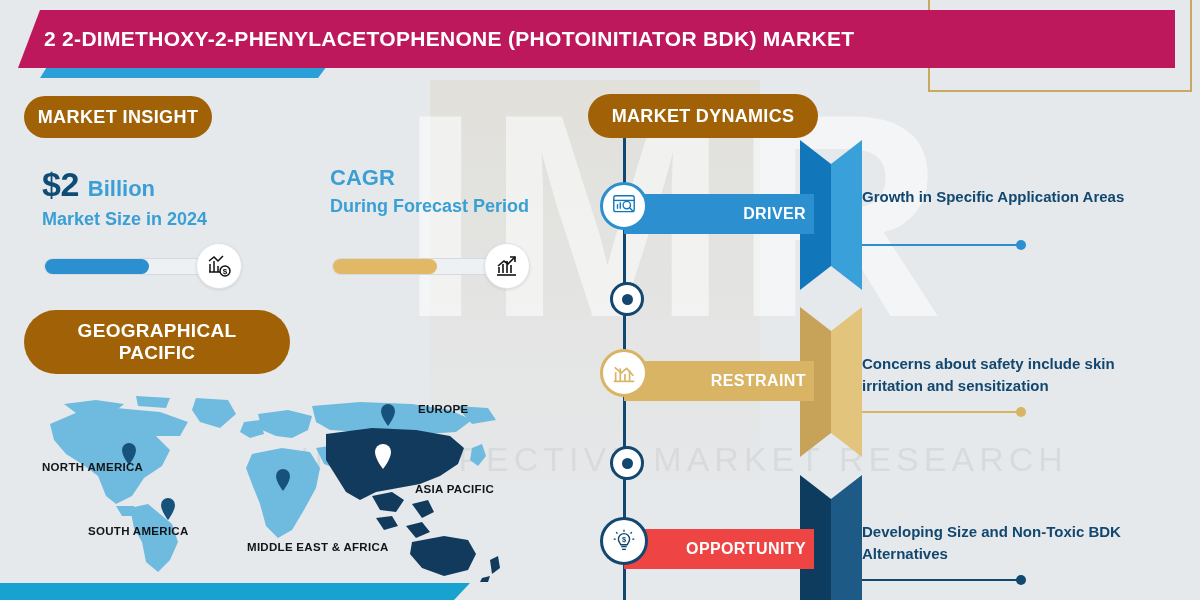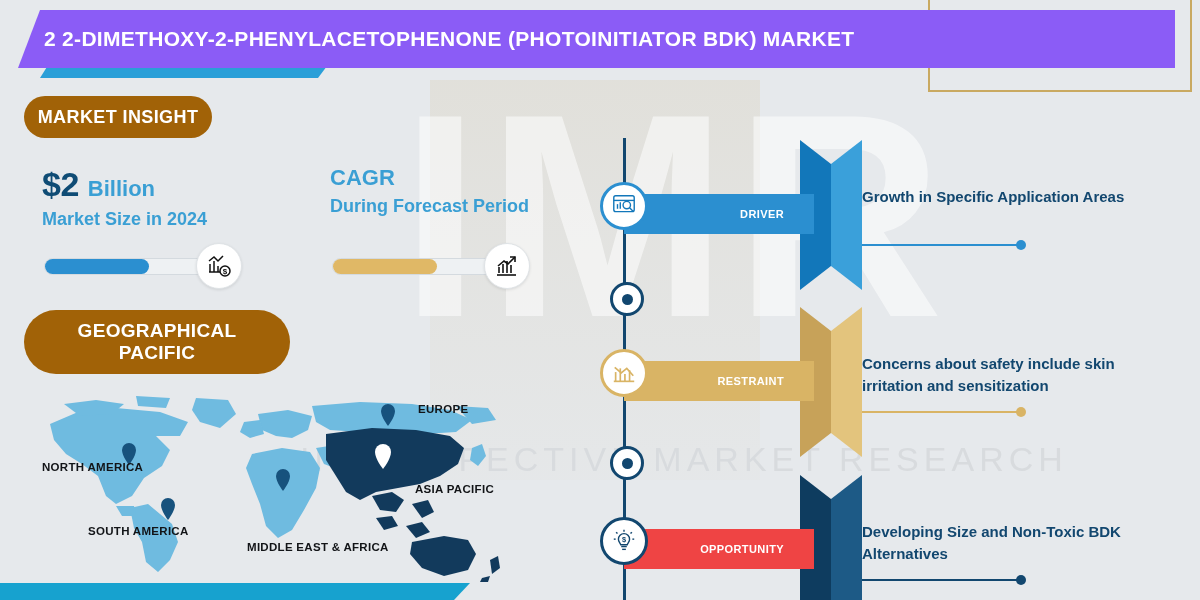--- a/index.html
+++ b/index.html
@@ -37,21 +37,21 @@
   }
 
   
   .title-shadow{
     position:absolute;left:40px;top:62px;width:290px;height:16px;
     background:#2a9fd8;
     clip-path:polygon(10px 0,100% 0,calc(100% - 12px) 100%,0 100%);
   }
   .title-bar{
     position:absolute;left:18px;top:10px;right:25px;height:58px;
-    background:#8b5cf6;
+    background:#be185d;
     clip-path:polygon(22px 0,100% 0,100% 100%,0 100%);
     display:flex;align-items:center;
   }
   .title-text{
     color:#ffffff;font-size:21px;font-weight:700;letter-spacing:.3px;
     padding-left:26px;white-space:nowrap;
   }
 
   
   .pill{
@@ -121,22 +121,22 @@
   #spine-dot-1{top:446px;}
 
   .dyn{position:absolute;left:600px;width:600px;height:64px;}
   #dyn-0{top:182px;}
   #dyn-1{top:349px;}
   #dyn-2{top:517px;}
 
   .dyn-bar{
     position:absolute;left:24px;top:12px;width:190px;height:40px;
     display:flex;align-items:center;justify-content:flex-end;
-    padding-right:30px;box-sizing:border-box;
-    color:#fff;font-size:11px;font-weight:700;letter-spacing:.4px;
+    padding-right:8px;box-sizing:border-box;
+    color:#fff;font-size:16px;font-weight:700;letter-spacing:.4px;
   }
   .dyn-icon{
     position:absolute;left:0;top:0;width:48px;height:48px;border-radius:50%;
     background:#fff;display:flex;align-items:center;justify-content:center;
     border:3px solid transparent;box-sizing:border-box;
   }
   .dyn-ribbon{position:absolute;left:200px;top:-42px;width:62px;height:150px;}
   .dyn-desc{
     position:absolute;left:262px;top:4px;width:300px;
     font-size:15px;font-weight:700;color:#12476f;line-height:1.48;
@@ -269,20 +269,21 @@
   </svg>
 
   <div class="maplabel" id="maplabel-0">NORTH AMERICA</div>
   <div class="maplabel" id="maplabel-1">SOUTH AMERICA</div>
   <div class="maplabel" id="maplabel-2">MIDDLE EAST &amp; AFRICA</div>
   <div class="maplabel" id="maplabel-3">EUROPE</div>
   <div class="maplabel" id="maplabel-4">ASIA PACIFIC</div>
 
   <div class="bottombar"></div>
 
+  <div class="pill" id="pill-dynamics">MARKET DYNAMICS</div>
 
   <div class="spine"></div>
   <div class="spine-dot" id="spine-dot-0"></div>
   <div class="spine-dot" id="spine-dot-1"></div>
 
   <div class="dyn" id="dyn-0">
     <svg class="dyn-ribbon" viewBox="0 0 62 150">
       <path d="M0 0 L31 24 L31 126 L0 150 Z" fill="#1277ba"></path>
       <path d="M62 0 L31 24 L31 126 L62 150 Z" fill="#3aa0da"></path>
     </svg>

